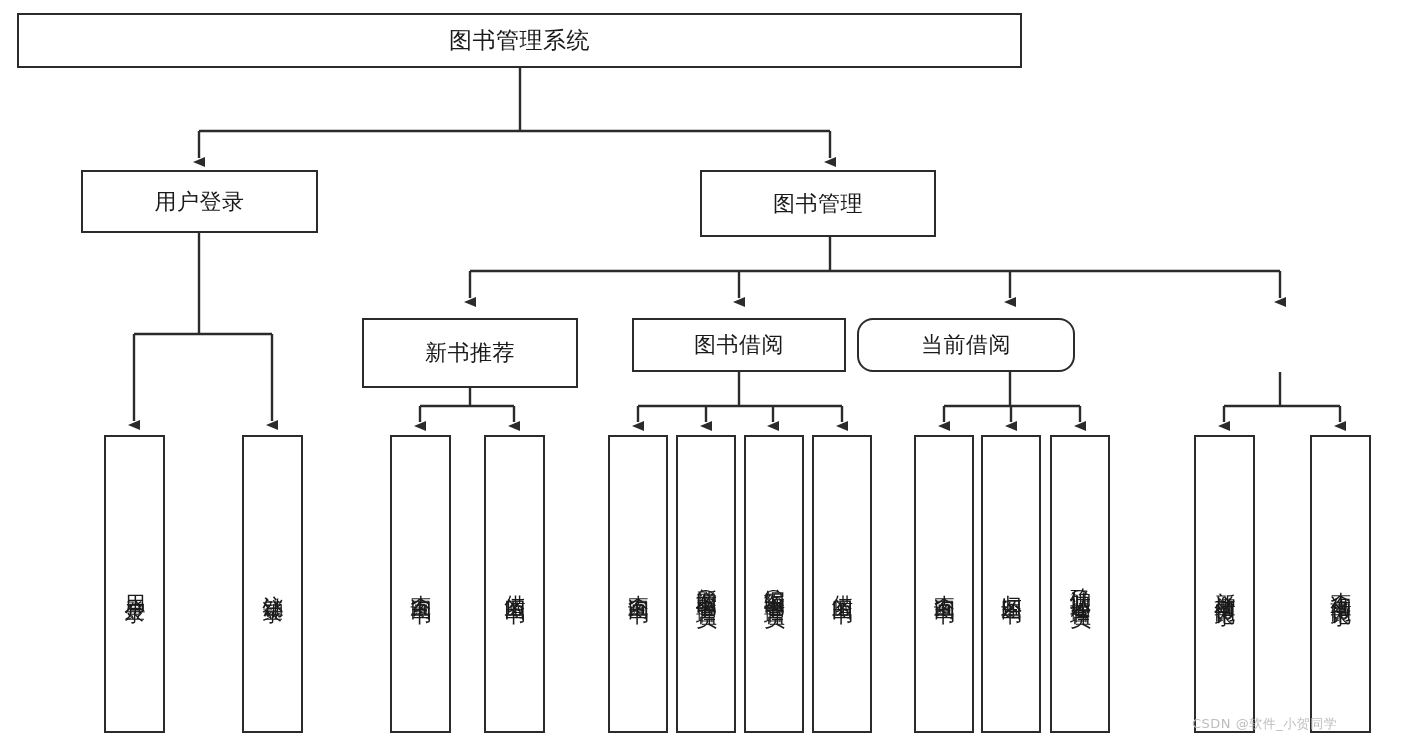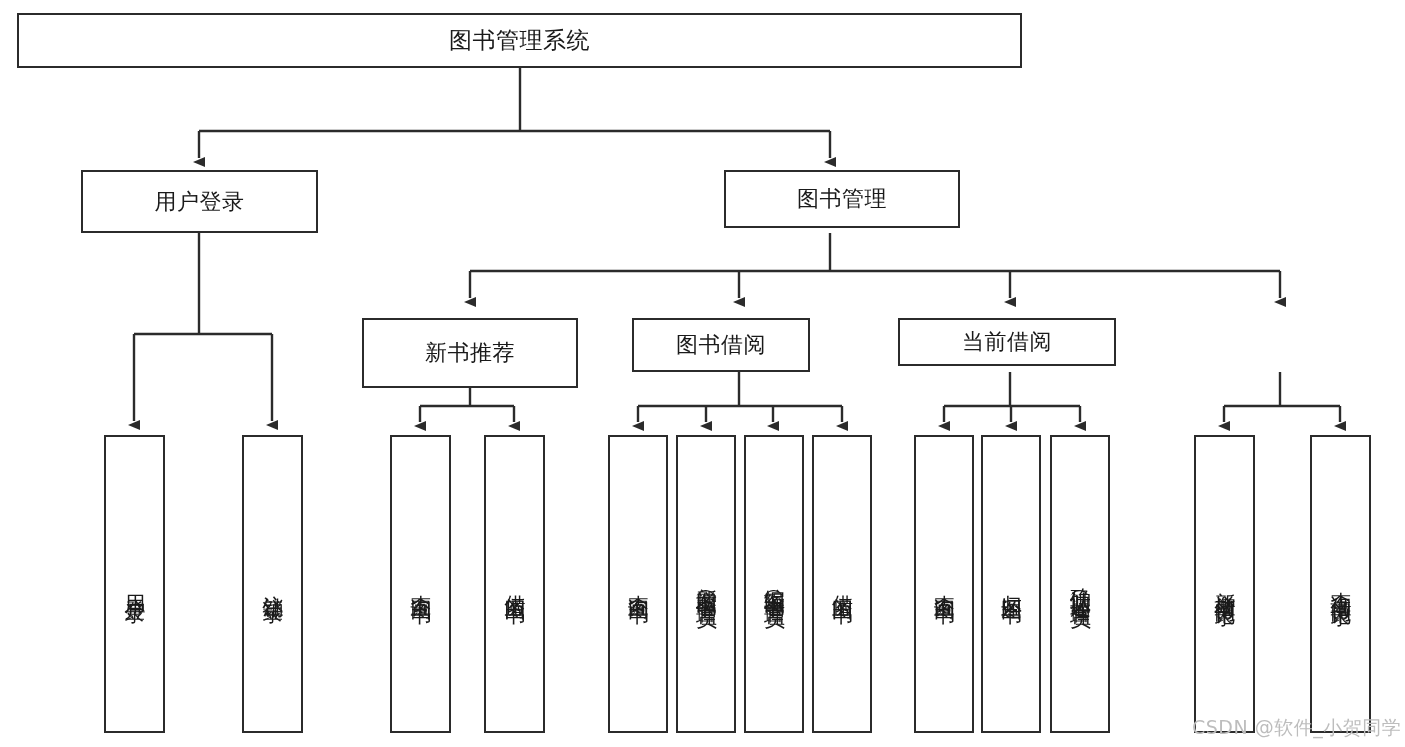--- a/index.html
+++ b/index.html
@@ -59,21 +59,21 @@
     text-orientation: upright;
     font-size: 21px;
     line-height: 1.0;
     letter-spacing: 3px;
     white-space: nowrap;
     text-align: center;
   }
   .watermark {
     position: absolute;
     color: #bdbdbd;
-    font-size: 19px;
+    font-size: 13px;
     white-space: nowrap;
     letter-spacing: 0.5px;
   }
 </style>
 </head>
 <body>
 
 <div id="canvas">
 
   <svg class="connectors" viewBox="0 0 1405 747" xmlns="http://www.w3.org/2000/svg">
@@ -126,31 +126,31 @@
     </g>
   </svg>
 
   <div class="node horiz root" style="left:17px; top:13px; width:1005px; height:55px;">
     <span class="label">图书管理系统</span>
   </div>
 
   <div class="node horiz" style="left:81px; top:170px; width:237px; height:63px;">
     <span class="label">用户登录</span>
   </div>
-  <div class="node horiz" style="left:724px; top:170px; width:236px; height:58px;">
+  <div class="node horiz" style="left:700px; top:170px; width:236px; height:67px;">
     <span class="label">图书管理</span>
   </div>
 
   <div class="node horiz" style="left:362px; top:318px; width:216px; height:70px;">
     <span class="label">新书推荐</span>
   </div>
-  <div class="node horiz" style="left:632px; top:318px; width:178px; height:54px;">
+  <div class="node horiz" style="left:632px; top:318px; width:214px; height:54px;">
     <span class="label">图书借阅</span>
   </div>
-  <div class="node horiz" style="left:898px; top:318px; width:218px; height:48px;">
+  <div class="node horiz" style="left:857px; top:318px; width:218px; height:54px;border-radius:16px;">
     <span class="label">当前借阅</span>
   </div>
 
   <div class="node vert" style="left:104px; top:435px; width:61px; height:298px;">
     <span class="label">用户登录</span>
   </div>
   <div class="node vert" style="left:242px; top:435px; width:61px; height:298px;">
     <span class="label">注销登录</span>
   </div>
 

